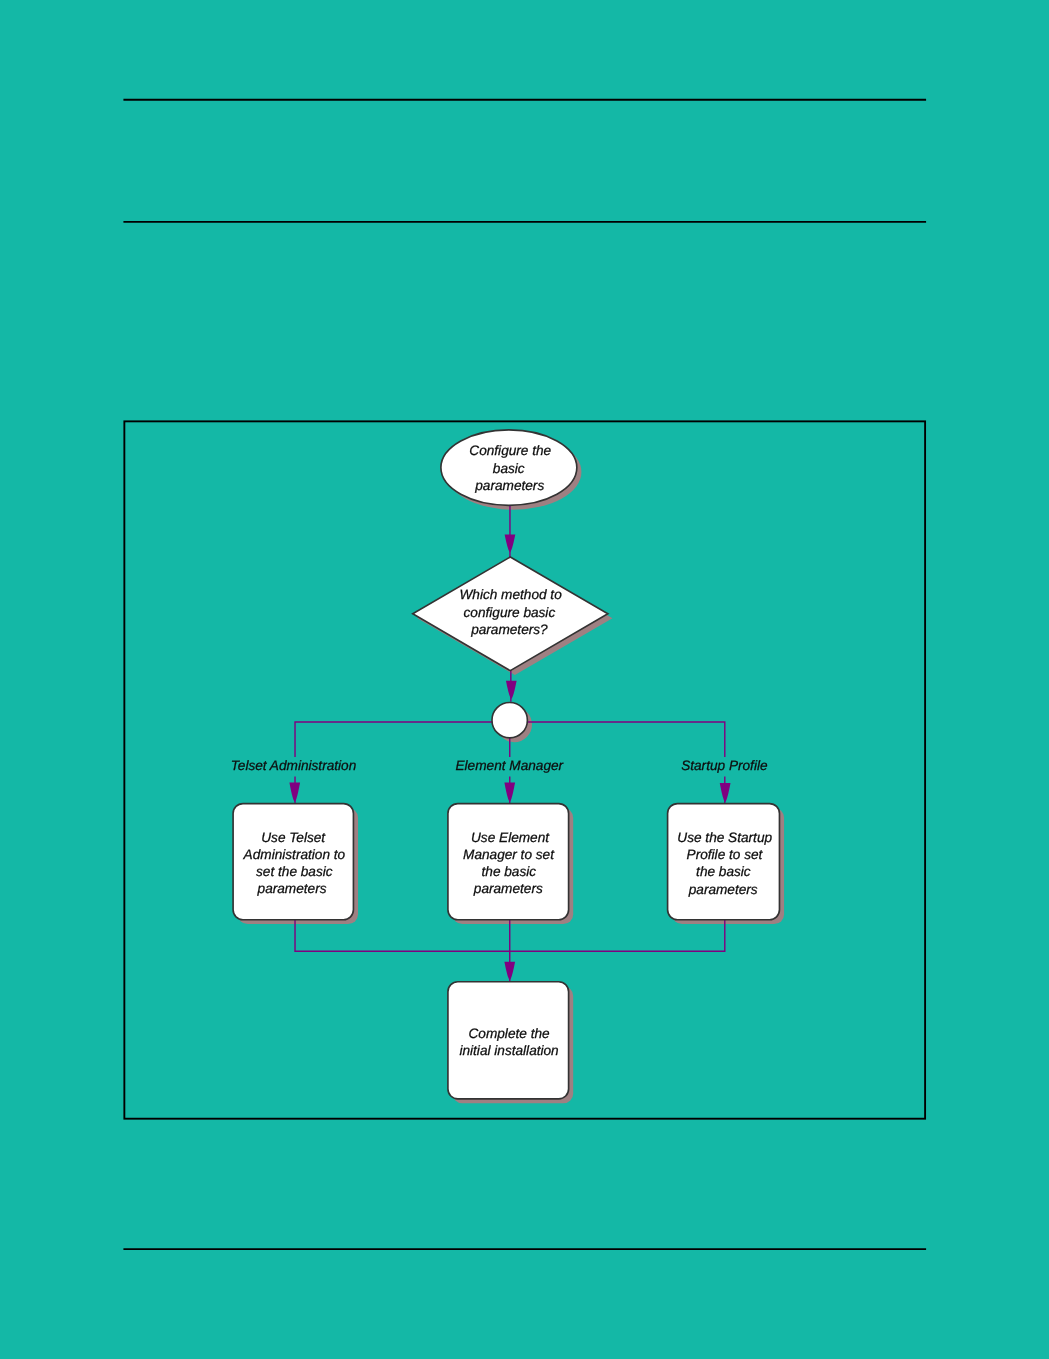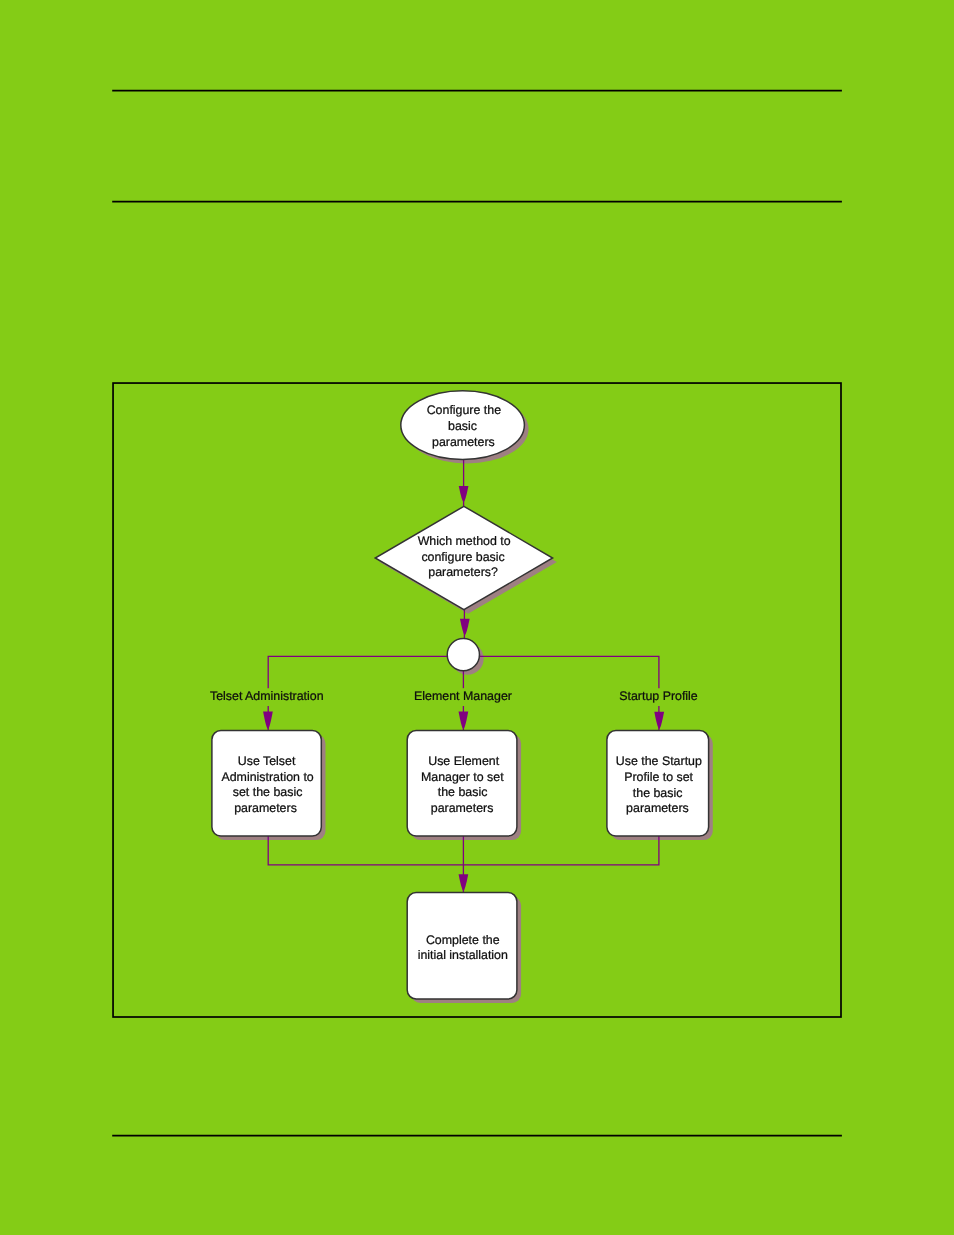--- a/index.html
+++ b/index.html
@@ -1,20 +1,20 @@
 <!DOCTYPE html>
 <html><head>
 <meta charset="utf-8">
 <title>Flowchart page</title>
 <style>
   html,body{margin:0;padding:0;background:#fff;width:954px;height:1235px;overflow:hidden;}
   body{font-family:"Liberation Sans",sans-serif;
        -webkit-font-smoothing:antialiased;text-rendering:geometricPrecision;}
-  .page{position:relative;width:954px;height:1235px;background:#84cc16;
-        transform:translateZ(0);will-change:transform;}
+  .page{position:relative;width:954px;height:1235px;background:#14b8a6;
+        transform:translateZ(0);will-change:transform;font-style:italic;}
   .figure-svg{position:absolute;left:0;top:0;}
   text{font-family:"Liberation Sans",sans-serif;font-size:12.4px;fill:#0d0d0d;stroke:#0d0d0d;stroke-width:0.24px;paint-order:stroke fill;}
   .node-text{text-anchor:middle;}
   .branch-label{text-anchor:middle;font-size:12.4px;}
 </style>
 </head>
 <body>
 
 <div class="page">
 

